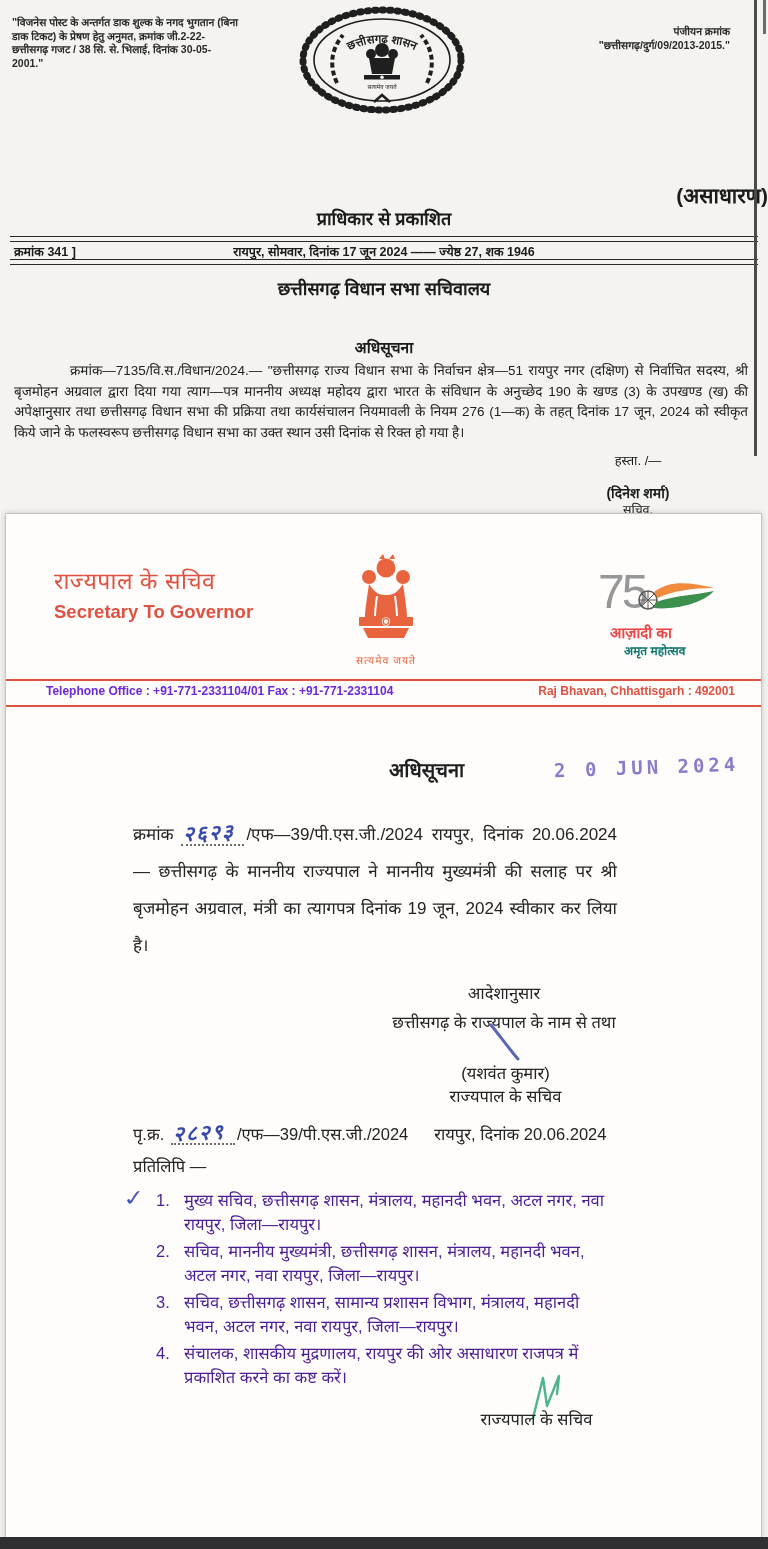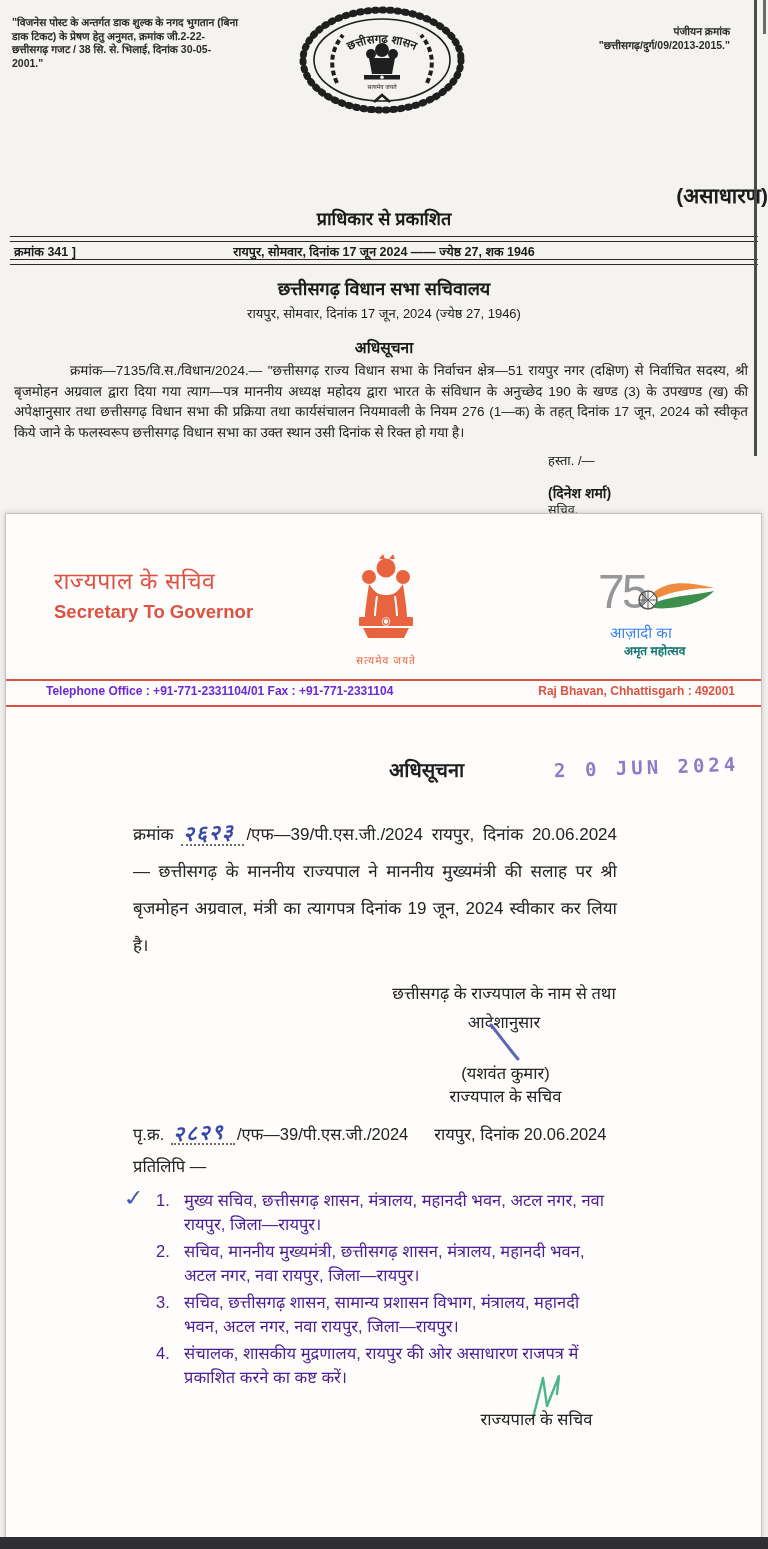--- a/index.html
+++ b/index.html
@@ -16,37 +16,37 @@
   .gz-pub{left:0;top:206px;width:768px;text-align:center;font-size:18px;font-weight:bold;}
   .dbl{left:10px;right:10px;height:4px;border-top:1.5px solid #2a2a2a;border-bottom:1.5px solid #2a2a2a;}
   .rule-top{top:236px;}
   .rule-bottom{top:259px;}
   .issue-row{left:12px;right:12px;top:243px;text-align:center;font-size:12.5px;font-weight:bold;}
   .issue-no{position:absolute;left:2px;top:0;}
   .gz-dept{left:0;top:276px;width:768px;text-align:center;font-size:18px;font-weight:600;}
   .gz-placedate{left:0;top:304px;width:768px;text-align:center;font-size:13px;}
   .gz-heading{left:0;top:336px;width:768px;text-align:center;font-size:15.5px;font-weight:bold;}
   .gz-body{left:14px;top:361px;width:734px;font-size:13.5px;line-height:20.5px;text-align:justify;text-indent:56px;color:#222;}
-  .gz-sign{right:40px;top:452px;width:180px;font-size:13px;line-height:17px;}
+  .gz-sign{right:40px;top:452px;width:180px;text-align:center;font-size:13px;line-height:17px;}
   .gz-sign .name{font-weight:bold;font-size:14px;margin-top:16px;}
   .gz-sign .role{font-size:12.5px;}
   .edge-line{right:11px;top:0;width:3px;height:456px;background:#4b4b4b;}
   .corner-mark{right:2px;top:0;width:3px;height:34px;background:#6b6b6b;}
 
   
   .card{left:5px;top:513px;width:755px;height:1024px;background:#fefdfb;border:1px solid #c6c3be;box-shadow:0 0 6px rgba(0,0,0,.18);}
   .hd-left{left:48px;top:50px;width:230px;}
   .hd-hi{font-size:23px;color:#df5140;letter-spacing:.5px;}
   .hd-en{font-size:18.5px;font-weight:bold;color:#df5140;margin-top:5px;}
   .emblem2{left:337px;top:40px;width:86px;text-align:center;}
   .emblem2 .motto{font-size:10.5px;color:#e8643f;margin-top:2px;letter-spacing:1px;}
   .logo75{left:588px;top:50px;width:165px;height:105px;}
   .logo-num{position:absolute;left:4px;top:0;font-size:48px;color:#979797;letter-spacing:-3px;font-weight:500;}
   .logo-flag{position:absolute;left:42px;top:14px;}
-  .logo-l1{position:absolute;left:16px;top:58px;font-size:15px;font-weight:normal;color:#3b82f6;}
+  .logo-l1{position:absolute;left:16px;top:58px;font-size:15px;font-weight:bold;color:#ef4444;}
   .logo-l2{position:absolute;left:30px;top:78px;font-size:12px;font-weight:bold;color:#0f766e;}
   .bar-line{left:0;right:0;height:0;border-top:2px solid #df5140;}
   .bar-1{top:165px;}
   .bar-2{top:191px;}
   .bar-left{left:40px;top:170px;font-size:12px;font-weight:bold;color:#6d28d9;}
   .bar-right{right:26px;top:170px;font-size:12px;font-weight:bold;color:#df5140;text-align:center;}
   .lt-heading{left:383px;top:242px;font-size:20px;font-weight:bold;color:#1e1e1e;}
   .stamp{left:548px;top:242px;font-family:"DejaVu Sans Mono","Liberation Mono",monospace;font-size:19px;font-weight:600;color:#7f6fc4;letter-spacing:4px;transform:rotate(-2deg);opacity:.9;}
   .lt-para{left:127px;top:300px;width:484px;font-size:17px;line-height:37px;text-align:justify;color:#232323;margin:0;}
   .rp{margin-right:7px;}
@@ -106,21 +106,20 @@
   <div class="abs gz-pub">प्राधिकार से प्रकाशित</div>
 
   <div class="abs dbl rule-top"></div>
   <div class="abs issue-row">
     <span class="issue-no">क्रमांक 341 ]</span>
     <span>रायपुर, सोमवार, दिनांक 17 जून 2024 —— ज्येष्ठ 27, शक 1946</span>
   </div>
   <div class="abs dbl rule-bottom"></div>
 
   <div class="abs gz-dept">छत्तीसगढ़ विधान सभा सचिवालय</div>
-  <div class="abs gz-placedate">रायपुर, सोमवार, दिनांक 17 जून, 2024 (ज्येष्ठ 27, 1946)</div>
   <div class="abs gz-heading">अधिसूचना</div>
   <div class="abs gz-body">क्रमांक—7135/वि.स./विधान/2024.— "छत्तीसगढ़ राज्य विधान सभा के निर्वाचन क्षेत्र—51 रायपुर नगर (दक्षिण) से निर्वाचित सदस्य, श्री बृजमोहन अग्रवाल द्वारा दिया गया त्याग—पत्र माननीय अध्यक्ष महोदय द्वारा भारत के संविधान के अनुच्छेद 190 के खण्ड (3) के उपखण्ड (ख) की अपेक्षानुसार तथा छत्तीसगढ़ विधान सभा की प्रक्रिया तथा कार्यसंचालन नियमावली के नियम 276 (1—क) के तहत् दिनांक 17 जून, 2024 को स्वीकृत किये जाने के फलस्वरूप छत्तीसगढ़ विधान सभा का उक्त स्थान उसी दिनांक से रिक्त हो गया है।</div>
 
   <div class="abs gz-sign">
     <div>हस्ता. /—</div>
     <div class="name">(दिनेश शर्मा)</div>
     <div class="role">सचिव.</div>
   </div>
 
   <div class="abs edge-line"></div>
@@ -172,22 +171,22 @@
     <div class="abs bar-left">Telephone Office  :  +91-771-2331104/01  Fax :  +91-771-2331104</div>
     <div class="abs bar-right">Raj Bhavan, Chhattisgarh : 492001</div>
     <div class="abs bar-line bar-2"></div>
 
     <div class="abs lt-heading">अधिसूचना</div>
     <div class="abs stamp">2 0 JUN 2024</div>
 
     <p class="abs lt-para"><span class="rp">क्रमांक</span><span class="hw-wrap"><span class="hw">२६२३</span></span><span>/एफ—39/पी.एस.जी./2024 रायपुर, दिनांक 20.06.2024—</span> <span>छत्तीसगढ़ के माननीय राज्यपाल ने माननीय मुख्यमंत्री की सलाह पर श्री बृजमोहन अग्रवाल, मंत्री का त्यागपत्र दिनांक 19 जून, 2024 स्वीकार कर लिया है।</span></p>
 
     <div class="abs by-order">
+      <div>आदेशानुसार</div>
       <div>छत्तीसगढ़ के राज्यपाल के नाम से तथा</div>
-      <div>आदेशानुसार</div>
     </div>
 
     <svg class="abs pen-stroke" width="34" height="40" viewBox="0 0 34 40">
       <path d="M3,3 C12,14 22,28 30,37" stroke="#5a66b8" stroke-width="3" fill="none" stroke-linecap="round"></path>
     </svg>
 
     <div class="abs lt-signatory">
       <div>(यशवंत कुमार)</div>
       <div>राज्यपाल के सचिव</div>
     </div>

